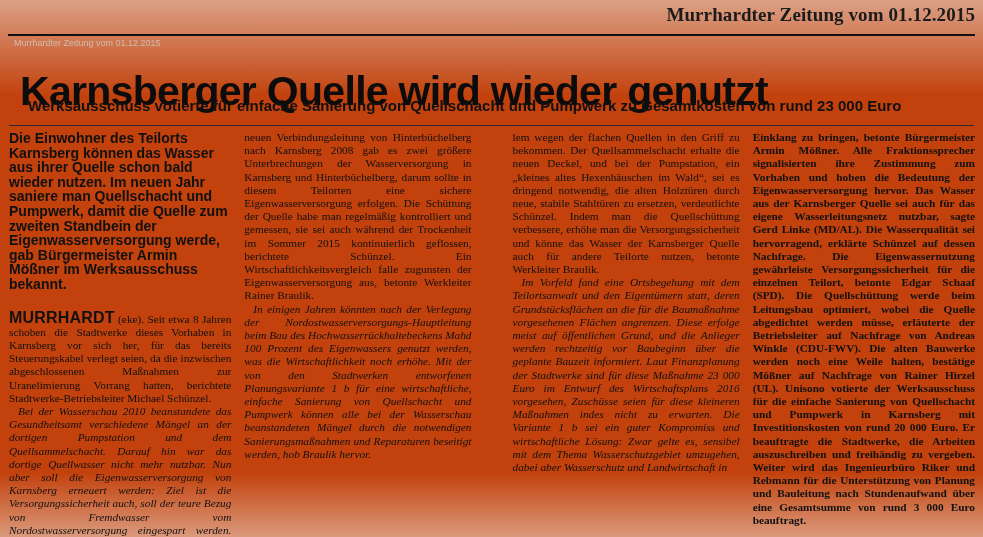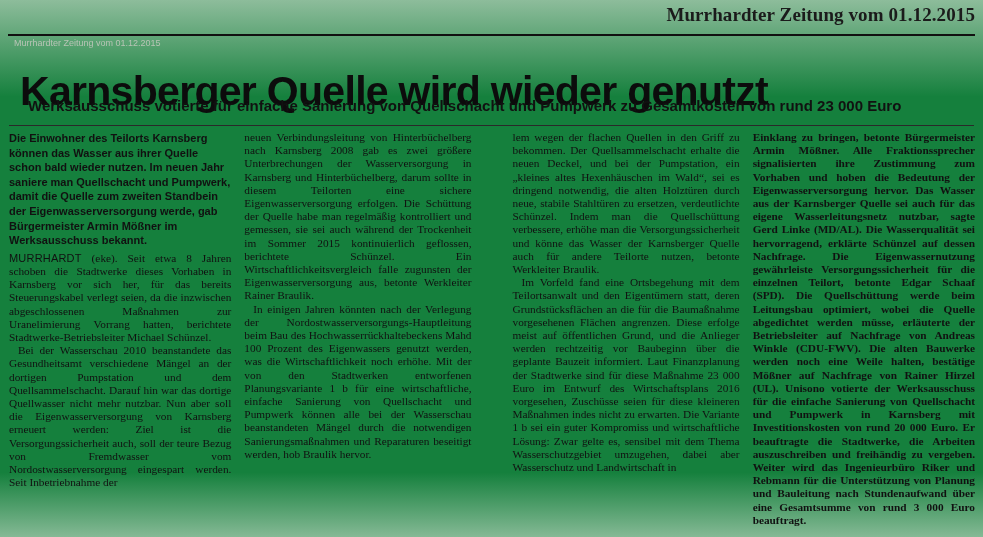--- a/index.html
+++ b/index.html
@@ -11,21 +11,21 @@
     height: 537px;
     background: #ffffff;
     font-family: "Liberation Serif", serif;
     color: #111111;
     overflow: hidden;
   }
   .page {
     position: relative;
     width: 983px;
     height: 537px;
-    background: #15803d;
+    background: #c2410c;
     box-sizing: border-box;
   }
   
   .page:before {
     content: "";
     position: absolute;
     inset: 0;
     background:
       linear-gradient(180deg, rgba(240,238,232,0.55) 0%, rgba(255,255,255,0) 18%),
       linear-gradient(0deg, rgba(244,242,236,0.5) 0%, rgba(255,255,255,0) 12%);
@@ -110,33 +110,33 @@
     hyphens: auto;
   }
   .col.c1 { width: 232px; }
   .col.c2 { width: 237px; }
   .col.c3 { width: 237px; margin-left: 28px; }
   .col.c4 { width: 232px; font-weight: bold; }
   .col p {
     margin: 0 0 0 0;
     text-indent: 0;
   }
-  .col p + p { text-indent: 9px; }
+  .col p + p { text-indent: 9px; font-style: italic; }
   .lead {
     font-family: "Liberation Sans", sans-serif;
     font-weight: 700;
-    font-size: 11px;
+    font-size: 14px;
     line-height: 14.6px;
     text-align: left;
-    margin-bottom: 4px;
+    margin-bottom: 19px;
   }
   .dateline {
     font-family: "Liberation Sans", sans-serif;
-    font-weight: 400;
-    font-size: 11px;
+    font-weight: 700;
+    font-size: 16px;
     letter-spacing: 0.2px;
   }
   .col .body-first { text-indent: 0; }
 </style>
 </head>
 <body>
 
 <div class="page">
 
   <div class="masthead">Murrhardter Zeitung vom 01.12.2015</div>

